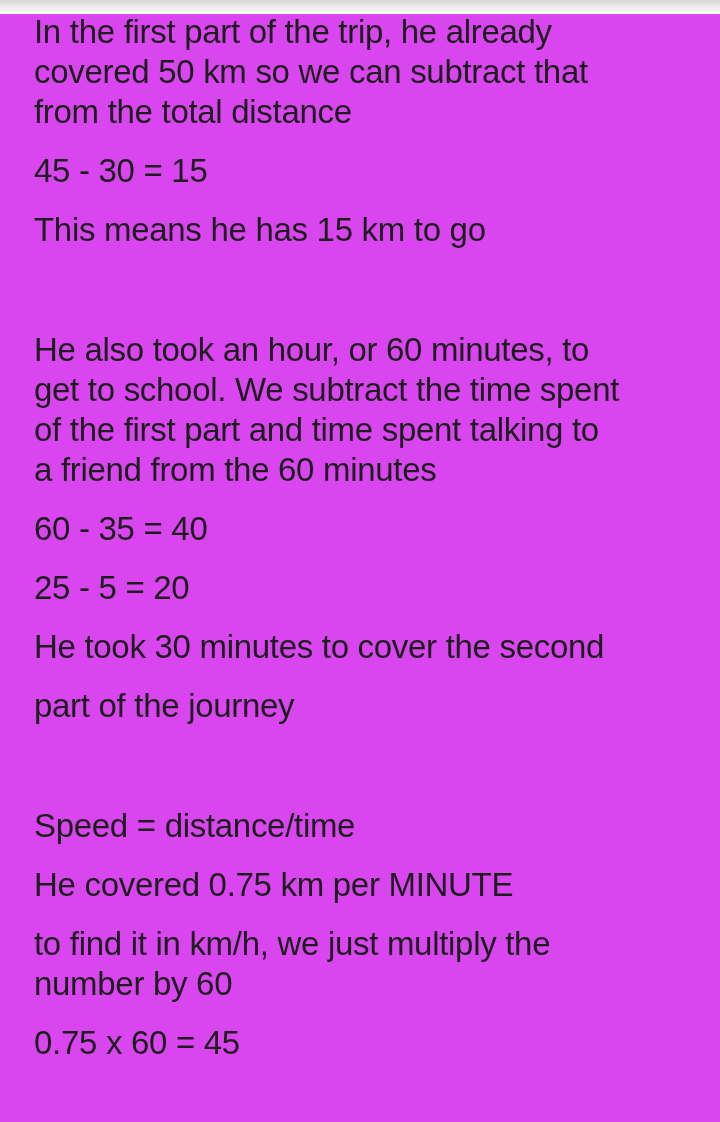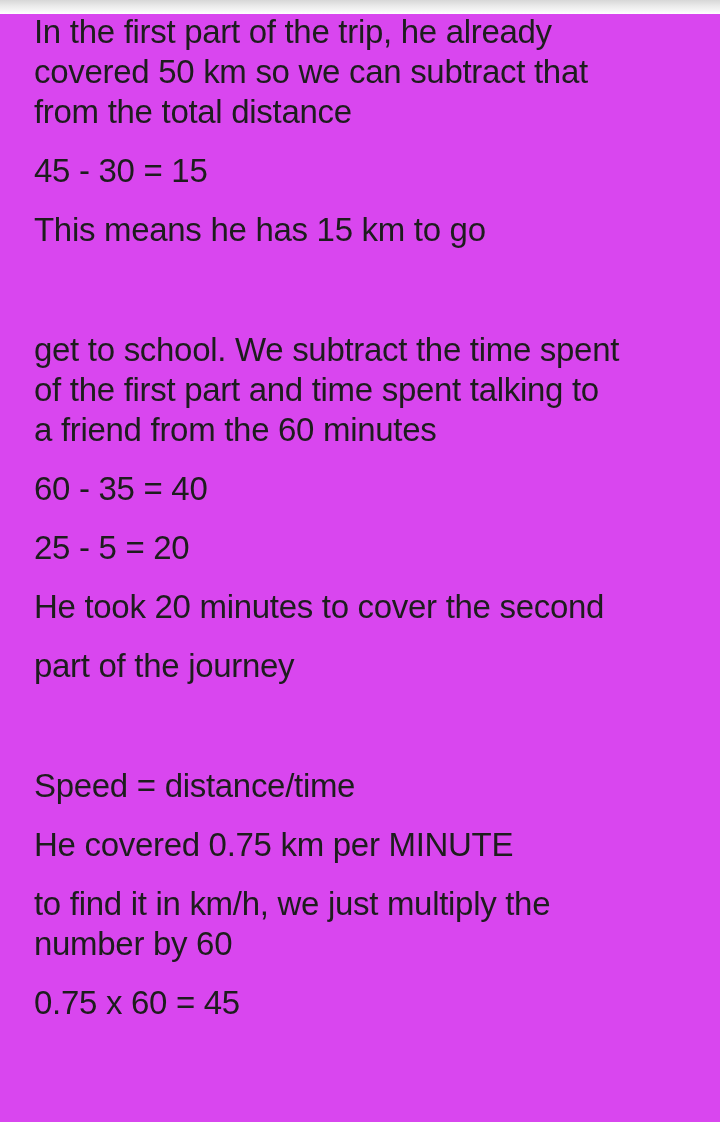--- a/index.html
+++ b/index.html
@@ -57,35 +57,36 @@
 
     <div class="para">
       <div class="line">45 - 30 = 15</div>
     </div>
 
     <div class="para">
       <div class="line">This means he has 15 km to go</div>
     </div>
 
     <div class="para section-gap">
+      <div class="line">He also took an hour, or 60 minutes, to</div>
       <div class="line">get to school. We subtract the time spent</div>
       <div class="line">of the first part and time spent talking to</div>
       <div class="line">a friend from the 60 minutes</div>
     </div>
 
     <div class="para">
       <div class="line">60 - 35 = 40</div>
     </div>
 
     <div class="para">
       <div class="line">25 - 5 = 20</div>
     </div>
 
     <div class="para">
-      <div class="line">He took 20 minutes to cover the second</div>
+      <div class="line">He took 30 minutes to cover the second</div>
     </div>
 
     <div class="para">
       <div class="line">part of the journey</div>
     </div>
 
     <div class="para section-gap">
       <div class="line">Speed = distance/time</div>
     </div>
 

